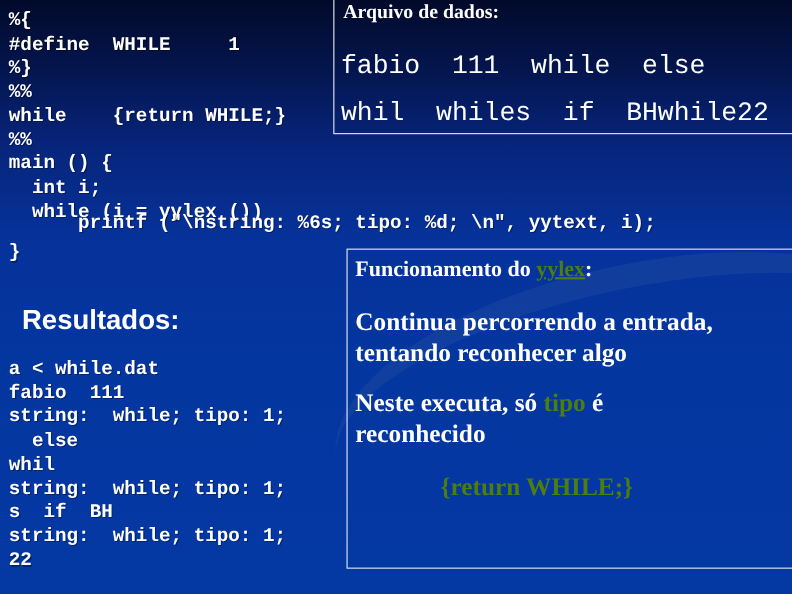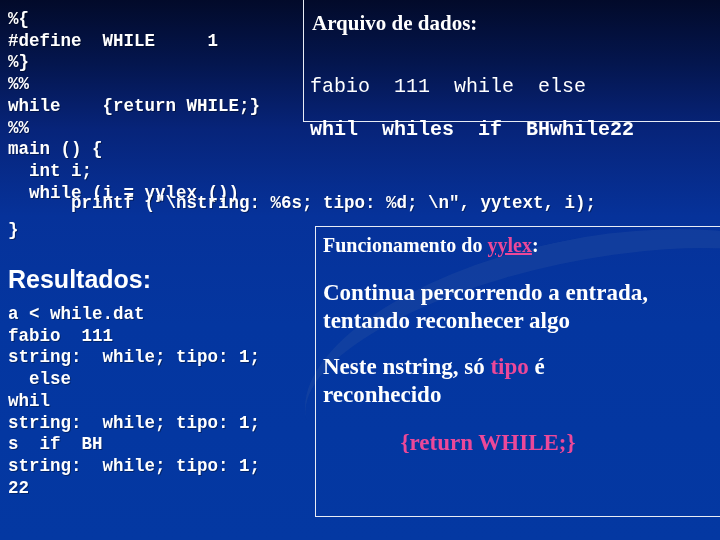--- a/index.html
+++ b/index.html
@@ -21,48 +21,48 @@
     }
     #code { left: 8px; top: 9px; }
     .box {
       position: absolute; border: 1.5px solid #e8ecf5; box-sizing: border-box;
     }
     #data-box { left: 303px; top: -2px; width: 420px; height: 124px; }
     .box-title {
       position: absolute; font-family: "Liberation Serif", "DejaVu Serif", serif;
       font-weight: bold; color: #fff; margin: 0;
     }
-    #data-title { left: 8px; top: 12px; font-size: 21px; }
+    #data-title { left: 8px; top: 1px; font-size: 18px; }
     .data-line {
       position: absolute; left: 6px;
       font-family: "Liberation Mono", "DejaVu Sans Mono", monospace;
-      font-size: 20px; white-space: pre; color: #fff; margin-top: 28px;
+      font-size: 24px; white-space: pre; color: #fff;
     }
     #data-line-1 { top: 48px; }
-    #data-line-2 { top: 91px; font-weight: bold; }
+    #data-line-2 { top: 91px; }
     #printf-line { left: 8px; top: 193px; }
     #close-brace { left: 8px; top: 220px; }
     #results-title {
       position: absolute; left: 8px; top: 265px;
       font-family: "Liberation Sans", "DejaVu Sans", sans-serif;
-      font-size: 25px; color: #fff; margin: 0;
+      font-size: 25px; color: #fff; margin: 12px;
     }
-    #results { left: 8px; top: 304px; }
+    #results { left: 8px; top: 326px; }
     #info-box { left: 315px; top: 226px; width: 408px; height: 291px; }
     .serif {
       position: absolute; left: 7px;
       font-family: "Liberation Serif", "DejaVu Serif", serif;
       font-weight: bold; font-size: 23px; line-height: 28px; color: #fff; margin: 0;
     }
     #info-title { top: 4px; font-size: 20px; }
     #info-p1 { top: 52px; }
     #info-p2 { top: 126px; }
     #info-p3 { top: 202px; }
     #info-action { position: static; display: block; text-align: center; padding-right: 70px; }
-    .hl { color: #ec4899; }
+    .hl { color: #4d7c0f; }
     .ul { text-decoration: underline; }
   </style>
 </head>
 <body>
 
 <div class="swoosh"></div>
 
 <pre class="mono" id="code">%{
 #define  WHILE     1
 %}
@@ -89,15 +89,15 @@
   else
 whil
 string:  while; tipo: 1;
 s  if  BH
 string:  while; tipo: 1;
 22</pre>
 
 <div class="box" id="info-box">
   <p class="serif" id="info-title"><span>Funcionamento  do </span><span class="hl ul">yylex</span><span>:</span></p>
   <p class="serif" id="info-p1" style="width:380px">Continua percorrendo a entrada, tentando reconhecer algo</p>
-  <p class="serif" id="info-p2" style="width:320px"><span>Neste nstring, só </span><span class="hl">tipo</span><span> é reconhecido</span></p>
+  <p class="serif" id="info-p2" style="width:320px"><span>Neste executa, só </span><span class="hl">tipo</span><span> é reconhecido</span></p>
   <p class="serif" id="info-p3" style="width:400px"><span id="info-action" class="hl">{return WHILE;}</span></p>
 </div>
 
 </body></html>

